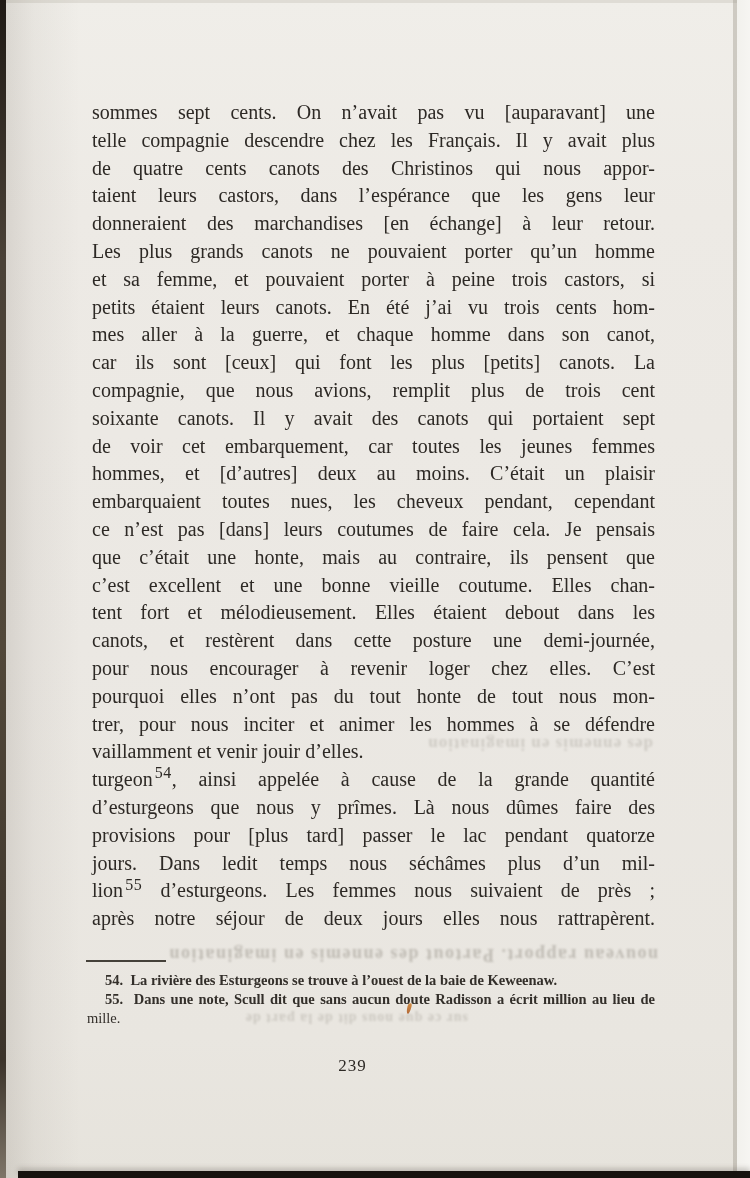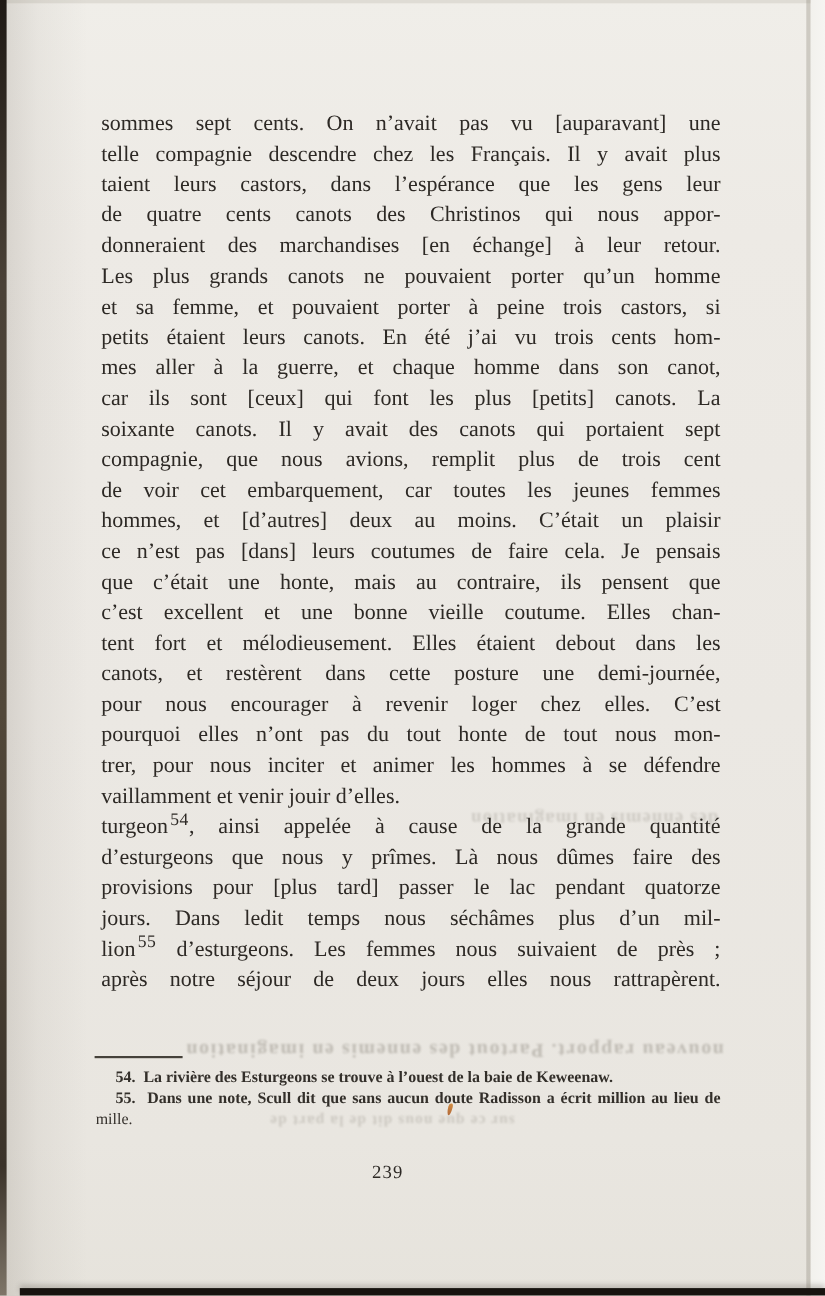--- a/index.html
+++ b/index.html
@@ -60,32 +60,33 @@
   <div class="edge-right"></div>
   <div class="edge-bottom"></div>
 
   <div class="ghost ghost-1">des ennemis en imagination</div>
   <div class="ghost ghost-2">nouveau rapport. Partout des ennemis en imagination</div>
   <div class="ghost ghost-3">sur ce que nous dit de la part de</div>
 
   <main class="text-block" id="body-lines">
       <div class="line">sommes sept cents. On n’avait pas vu [auparavant] une</div>
       <div class="line">telle compagnie descendre chez les Français. Il y avait plus</div>
+      <div class="line">de quatre cents canots des Christinos qui nous appor-</div>
       <div class="line">taient leurs castors, dans l’espérance que les gens leur</div>
-      <div class="line">de quatre cents canots des Christinos qui nous appor-</div>
       <div class="line">donneraient des marchandises [en échange] à leur retour.</div>
       <div class="line">Les plus grands canots ne pouvaient porter qu’un homme</div>
       <div class="line">et sa femme, et pouvaient porter à peine trois castors, si</div>
       <div class="line">petits étaient leurs canots. En été j’ai vu trois cents hom-</div>
       <div class="line">mes aller à la guerre, et chaque homme dans son canot,</div>
       <div class="line">car ils sont [ceux] qui font les plus [petits] canots. La</div>
+      <div class="line">compagnie, que nous avions, remplit plus de trois cent</div>
       <div class="line">soixante canots. Il y avait des canots qui portaient sept</div>
-      <div class="line">compagnie, que nous avions, remplit plus de trois cent</div>
       <div class="line">de voir cet embarquement, car toutes les jeunes femmes</div>
       <div class="line">hommes, et [d’autres] deux au moins. C’était un plaisir</div>
+      <div class="line">embarquaient toutes nues, les cheveux pendant, cependant</div>
       <div class="line">ce n’est pas [dans] leurs coutumes de faire cela. Je pensais</div>
       <div class="line">que c’était une honte, mais au contraire, ils pensent que</div>
       <div class="line">c’est excellent et une bonne vieille coutume. Elles chan-</div>
       <div class="line">tent fort et mélodieusement. Elles étaient debout dans les</div>
       <div class="line">canots, et restèrent dans cette posture une demi-journée,</div>
       <div class="line">pour nous encourager à revenir loger chez elles. C’est</div>
       <div class="line">pourquoi elles n’ont pas du tout honte de tout nous mon-</div>
       <div class="line">trer, pour nous inciter et animer les hommes à se défendre</div>
       <div class="line last">vaillamment et venir jouir d’elles.</div>
       <div class="line">turgeon<sup>54</sup>, ainsi appelée à cause de la grande quantité</div>

